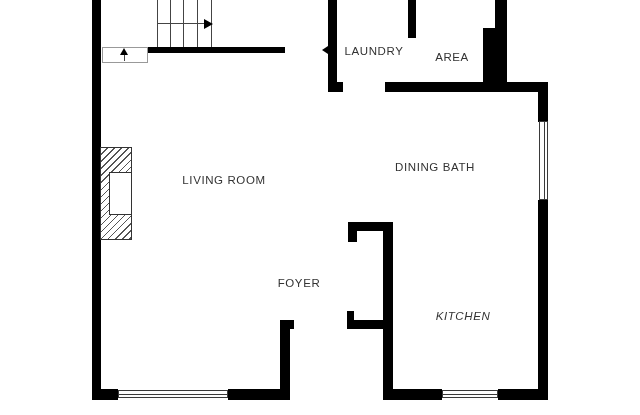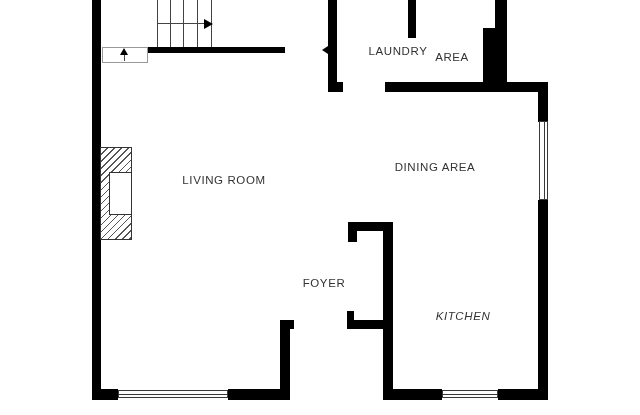--- a/index.html
+++ b/index.html
@@ -116,19 +116,19 @@
     <div class="pane-line-h"></div>
   </div>
   <div class="window" style="left:442px;top:390px;width:56px;height:8px;">
     <div class="pane-line-h"></div>
   </div>
   <div class="window" style="left:539px;top:121px;width:9px;height:79px;">
     <div class="pane-line-v"></div>
   </div>
 
   <div class="room-label" style="left:224px;top:180px;text-align:center;">LIVING ROOM</div>
-  <div class="room-label" style="left:435px;top:167px;">DINING AREA</div>
-  <div class="room-label" style="left:374px;top:51px;margin-left:24px;">LAUNDRY</div>
+  <div class="room-label" style="left:435px;top:167px;">DINING BATH</div>
+  <div class="room-label" style="left:374px;top:51px;">LAUNDRY</div>
   <div class="room-label" style="left:452px;top:57px;">AREA</div>
-  <div class="room-label" style="left:324px;top:283px;">FOYER</div>
+  <div class="room-label" style="left:299px;top:283px;">FOYER</div>
   <div class="room-label" style="left:463px;top:316px;font-style:italic;">KITCHEN</div>
 
 </div>
 
 </body></html>

